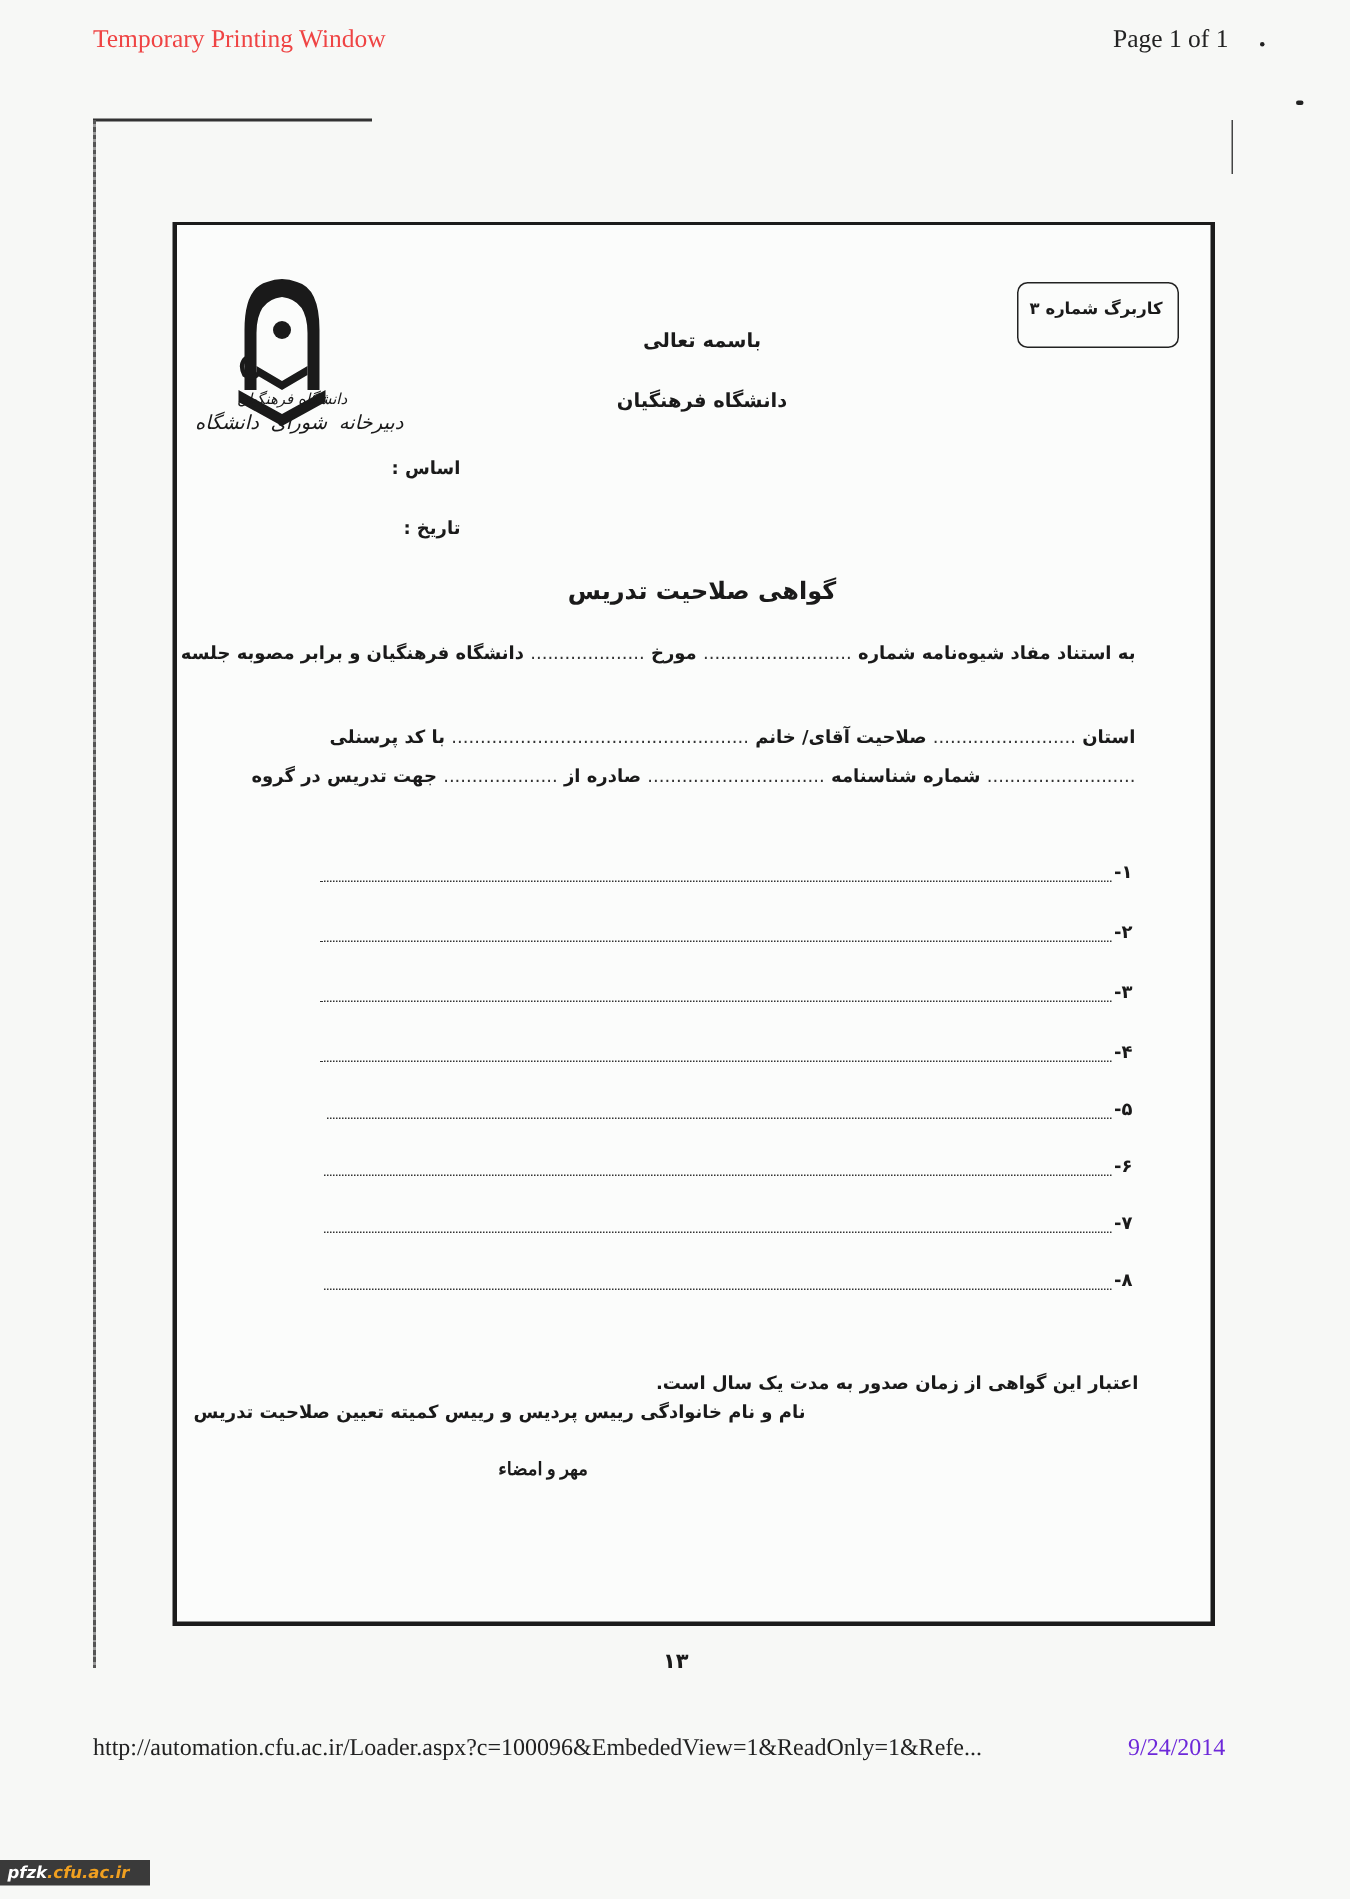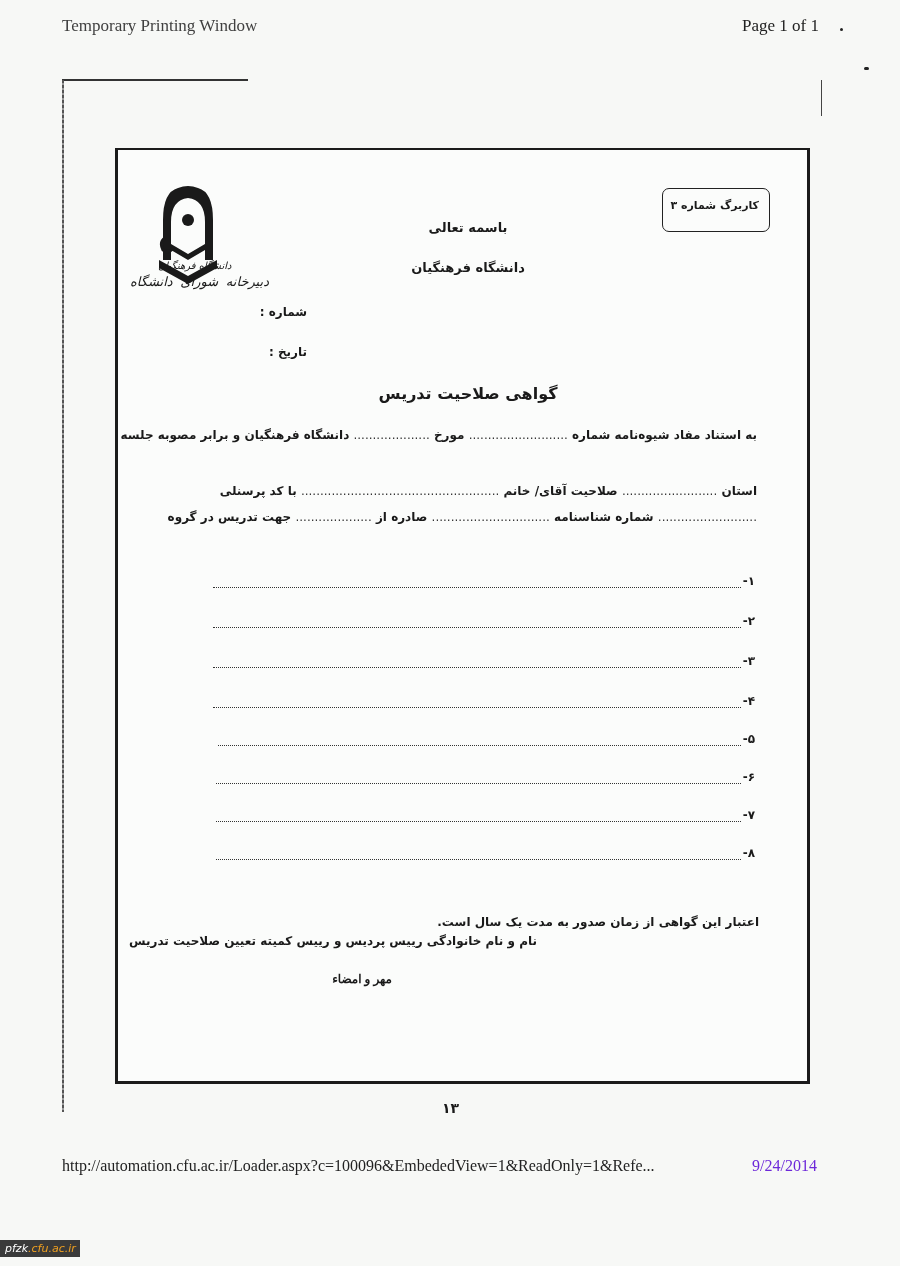--- a/index.html
+++ b/index.html
@@ -4,61 +4,61 @@
   <style>
     html, body { margin: 0; padding: 0; }
     body {
       width: 900px; height: 1266px; position: relative; overflow: hidden;
       background: #f7f8f6;
       font-family: "DejaVu Sans", sans-serif;
       color: #1a1a1a;
     }
     .print-header-title {
       position: absolute; left: 62px; top: 16px;
-      font-family: "Liberation Serif", serif; font-size: 17px; color: #404040;
+      font-family: "Liberation Serif", serif; font-size: 17px; color: #ef4444;
     }
     .print-header-page {
       position: absolute; left: 742px; top: 16px;
       font-family: "Liberation Serif", serif; font-size: 17px; color: #222;
     }
     .speck { position: absolute; background: #222; }
     .outer-top { position: absolute; left: 62px; top: 79px; width: 186px; height: 2px; background: #333; }
     .outer-left { position: absolute; left: 62px; top: 80px; width: 2px; height: 1032px;
       background: repeating-linear-gradient(to bottom, #555 0 3px, #999 3px 5px); }
     .outer-right-mark { position: absolute; left: 821px; top: 80px; width: 1px; height: 36px; background: #444; }
     .frame {
       position: absolute; left: 115px; top: 148px; width: 689px; height: 931px;
       border: 3px solid #1b1b1b; border-top-width: 2px;
       background: #fbfcfb;
     }
     .logo { position: absolute; left: 15px; top: 30px; width: 110px; height: 120px; }
     .logo-caption-1 { position: absolute; left: 40px; top: 110px; font-family: "DejaVu Serif", serif; font-size: 10px; font-style: italic; direction: rtl; }
     .logo-caption-2 { position: absolute; left: 12px; top: 124px; font-family: Liberation Mono, monospace; font-size: 13px; font-style: italic; direction: rtl; }
     .form-box {
-      position: absolute; left: 544px; top: 38px; width: 106px; height: 42px;
+      position: absolute; left: 560px; top: 38px; width: 106px; height: 42px;
       border: 1.5px solid #222; border-radius: 7px; text-align: center;
     }
     .form-box span { position: absolute; right: 10px; top: 10px; font-size: 11px; font-weight: bold; direction: rtl; }
     .rtl { direction: rtl; position: absolute; font-weight: bold; white-space: nowrap; }
     .t-center { text-align: center; }
     .para { position: absolute; right: 50px; direction: rtl; font-size: 12px; font-weight: bold; white-space: nowrap; }
     .dots { color: #333; letter-spacing: -1px; font-weight: normal; }
     .line-item { position: absolute; right: 52px; height: 16px; direction: rtl; font-size: 12px; font-weight: bold; }
     .line-item .num { position: absolute; right: 0; top: -4px; }
     .line-item .rule {
       position: absolute; right: 14px; top: 8px; height: 1px;
       border-bottom: 1.5px dotted #333;
     }
     .footer-num { position: absolute; left: 442px; top: 1100px; font-size: 14px; font-weight: bold; }
     .footer-url { position: absolute; left: 62px; top: 1157px; font-family: "Liberation Serif", serif; font-size: 16px; color: #222; }
     .footer-date { position: absolute; left: 752px; top: 1157px; font-family: "Liberation Serif", serif; font-size: 16px; color: #6d28d9; }
     .watermark {
-      position: absolute; left: 0; top: 1240px; width: 80px; height: 17px;
+      position: absolute; left: 0; top: 1240px; width: 100px; height: 17px;
       background: #3a3a3a; font-family: "DejaVu Sans", sans-serif; font-size: 11px;
-      font-weight: normal; font-style: italic; line-height: 17px; padding-left: 5px; box-sizing: border-box;
+      font-weight: bold; font-style: italic; line-height: 17px; padding-left: 5px; box-sizing: border-box;
     }
     .wm-a { color: #ffffff; }
     .wm-b { color: #f0a020; }
   </style>
 </head>
 <body>
 
 <div class="print-header-title">Temporary Printing Window</div>
 <div class="print-header-page">Page 1 of 1</div>
 <div class="speck" style="left:840px;top:28px;width:3px;height:3px;border-radius:2px;"></div>
@@ -80,21 +80,21 @@
   <div class="logo-caption-1">دانشگاه فرهنگیان</div>
   <div class="logo-caption-2">دبیرخانه شورای دانشگاه</div>
 
   <div class="form-box">
     <span>کاربرگ شماره ۳</span>
   </div>
 
   <div class="rtl t-center" style="left:260px;top:70px;width:180px;font-size:13px;">باسمه تعالی</div>
   <div class="rtl t-center" style="left:260px;top:110px;width:180px;font-size:13px;">دانشگاه فرهنگیان</div>
 
-  <div class="rtl" style="right:500px;top:155px;font-size:12px;">شماره :</div>
+  <div class="rtl" style="right:500px;top:155px;font-size:12px;">اساس :</div>
   <div class="rtl" style="right:500px;top:195px;font-size:12px;">تاریخ :</div>
 
   <div class="rtl t-center" style="left:220px;top:234px;width:260px;font-size:16px;">گواهی صلاحیت تدریس</div>
 
   <div class="para" style="top:278px;">
     <span>به استناد مفاد شیوه‌نامه شماره </span><span class="dots">..........................</span><span> مورخ </span><span class="dots">....................</span><span> دانشگاه فرهنگیان و برابر مصوبه جلسه</span>
   </div>
   <div class="para" style="top:334px;">
     <span>استان </span><span class="dots">.........................</span><span> صلاحیت آقای/ خانم </span><span class="dots">....................................................</span><span> با کد پرسنلی</span>
   </div>

